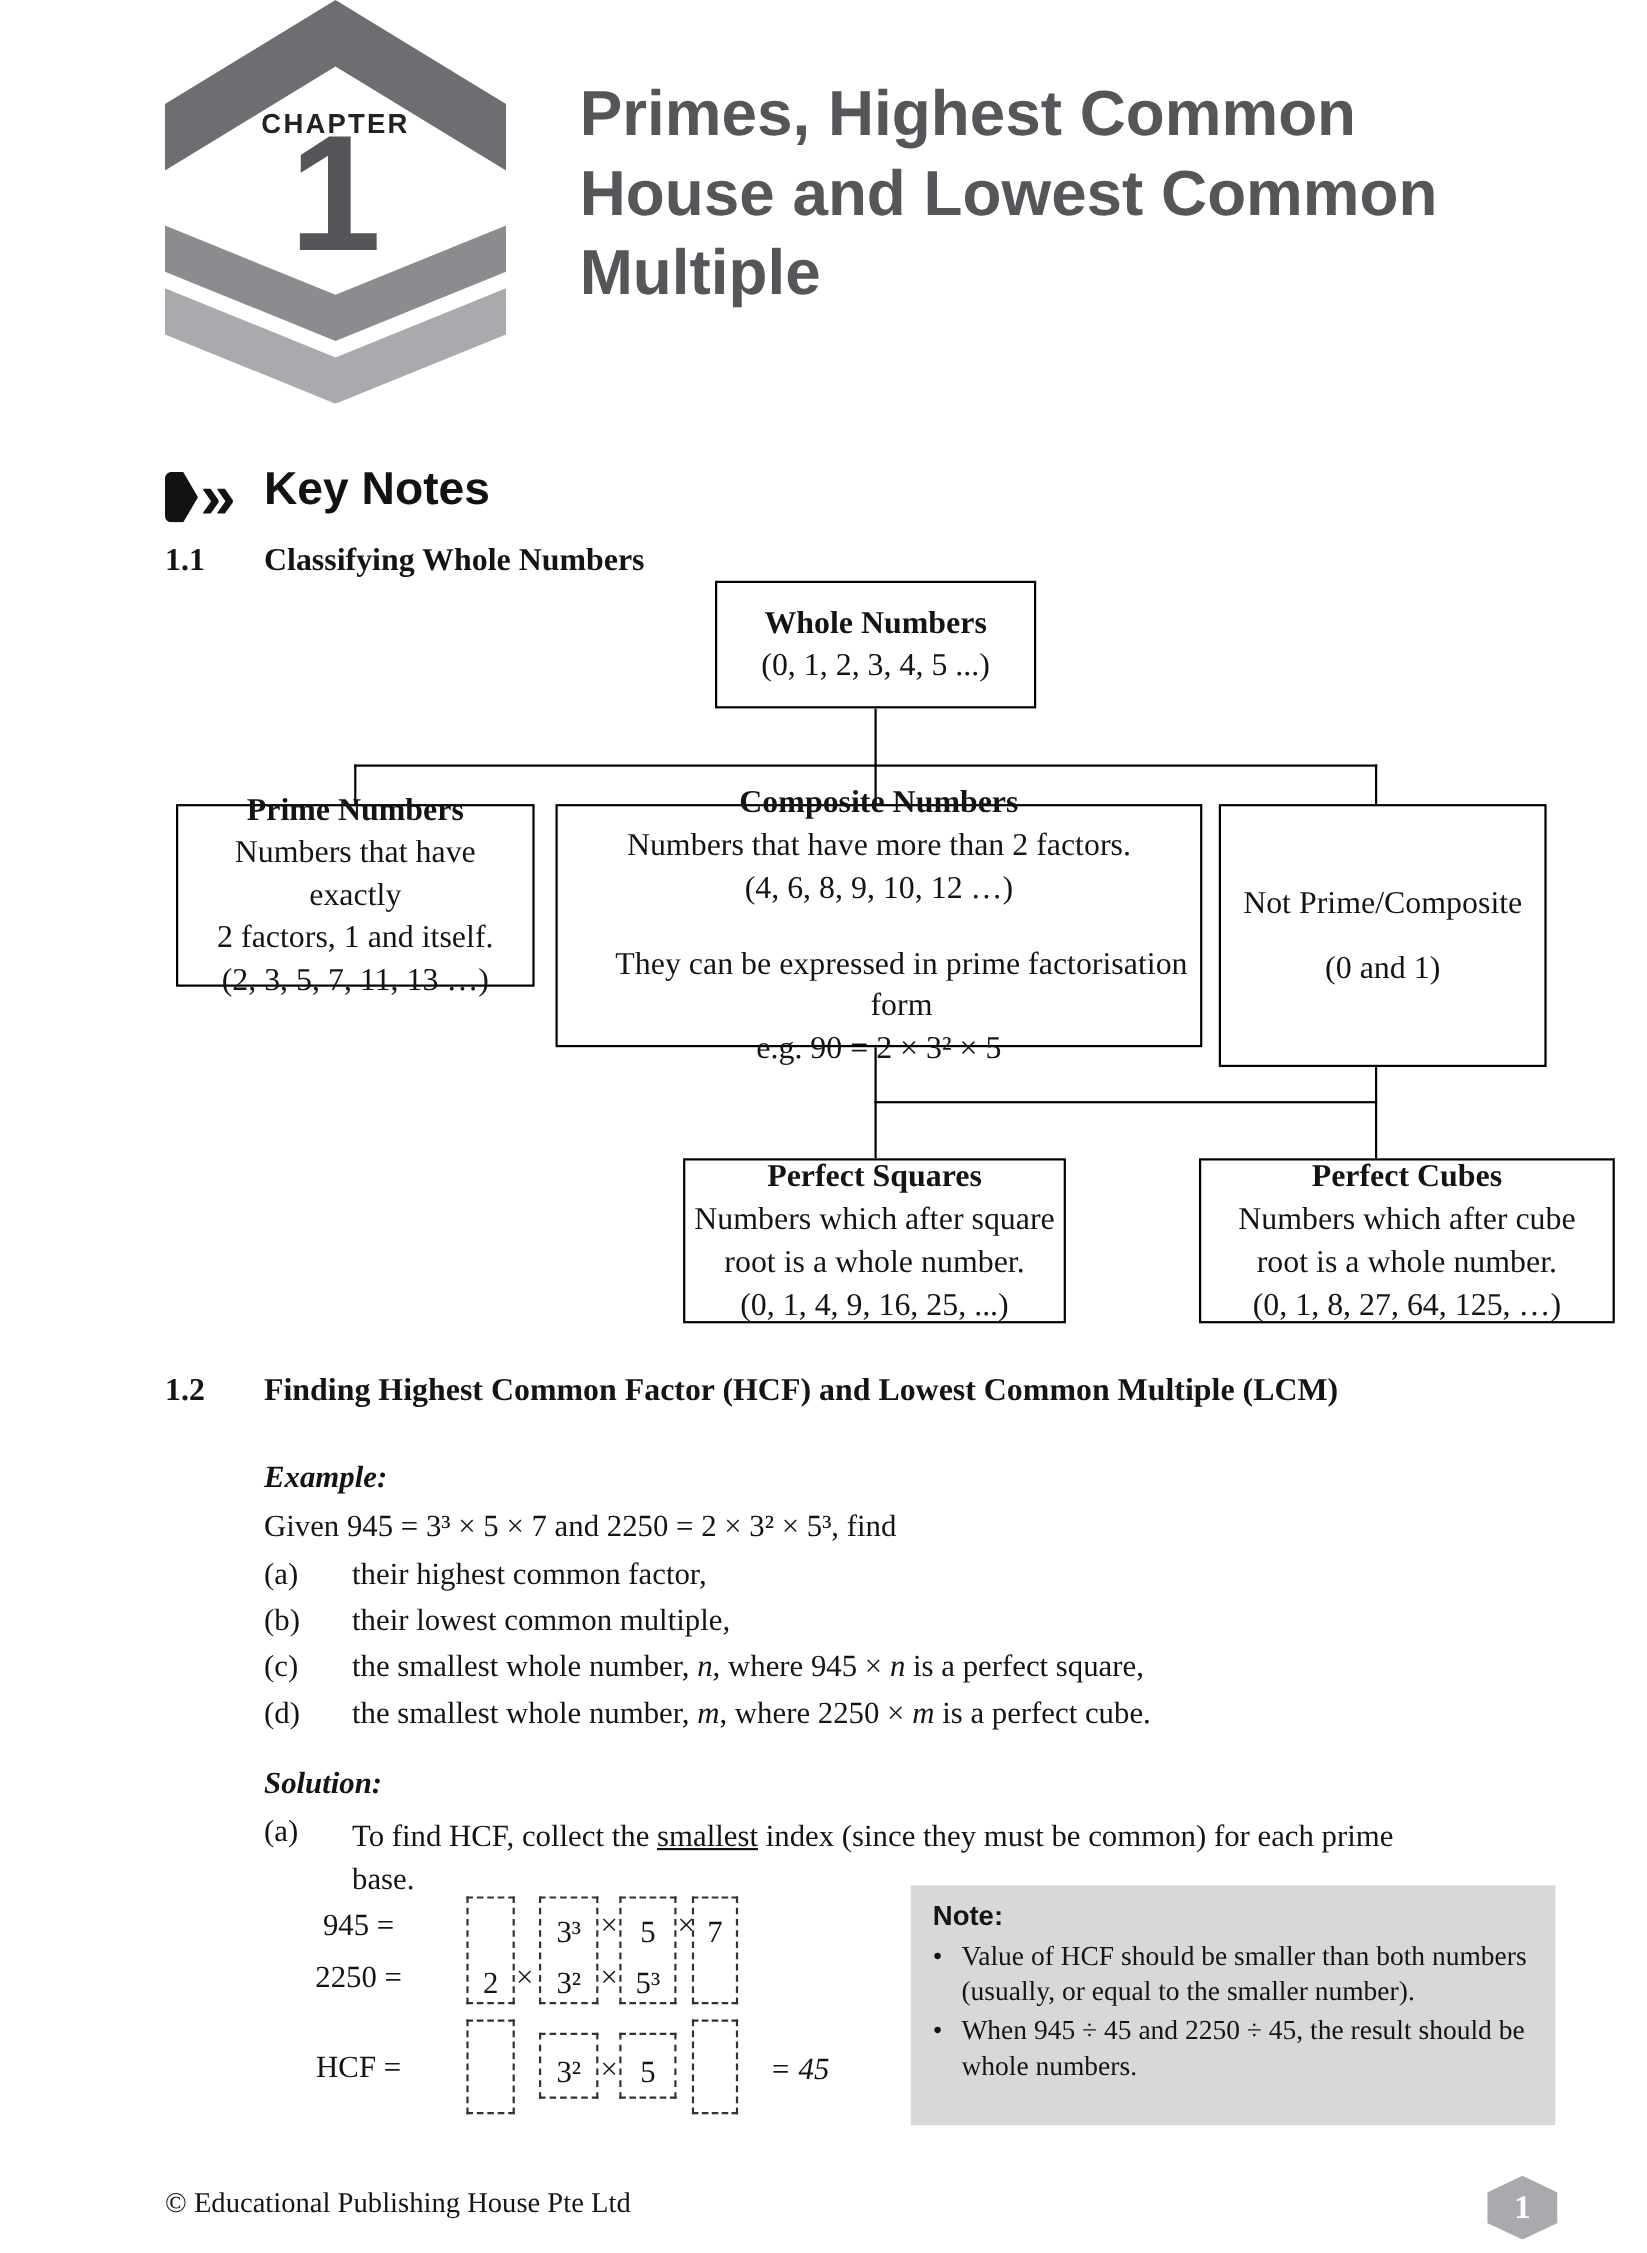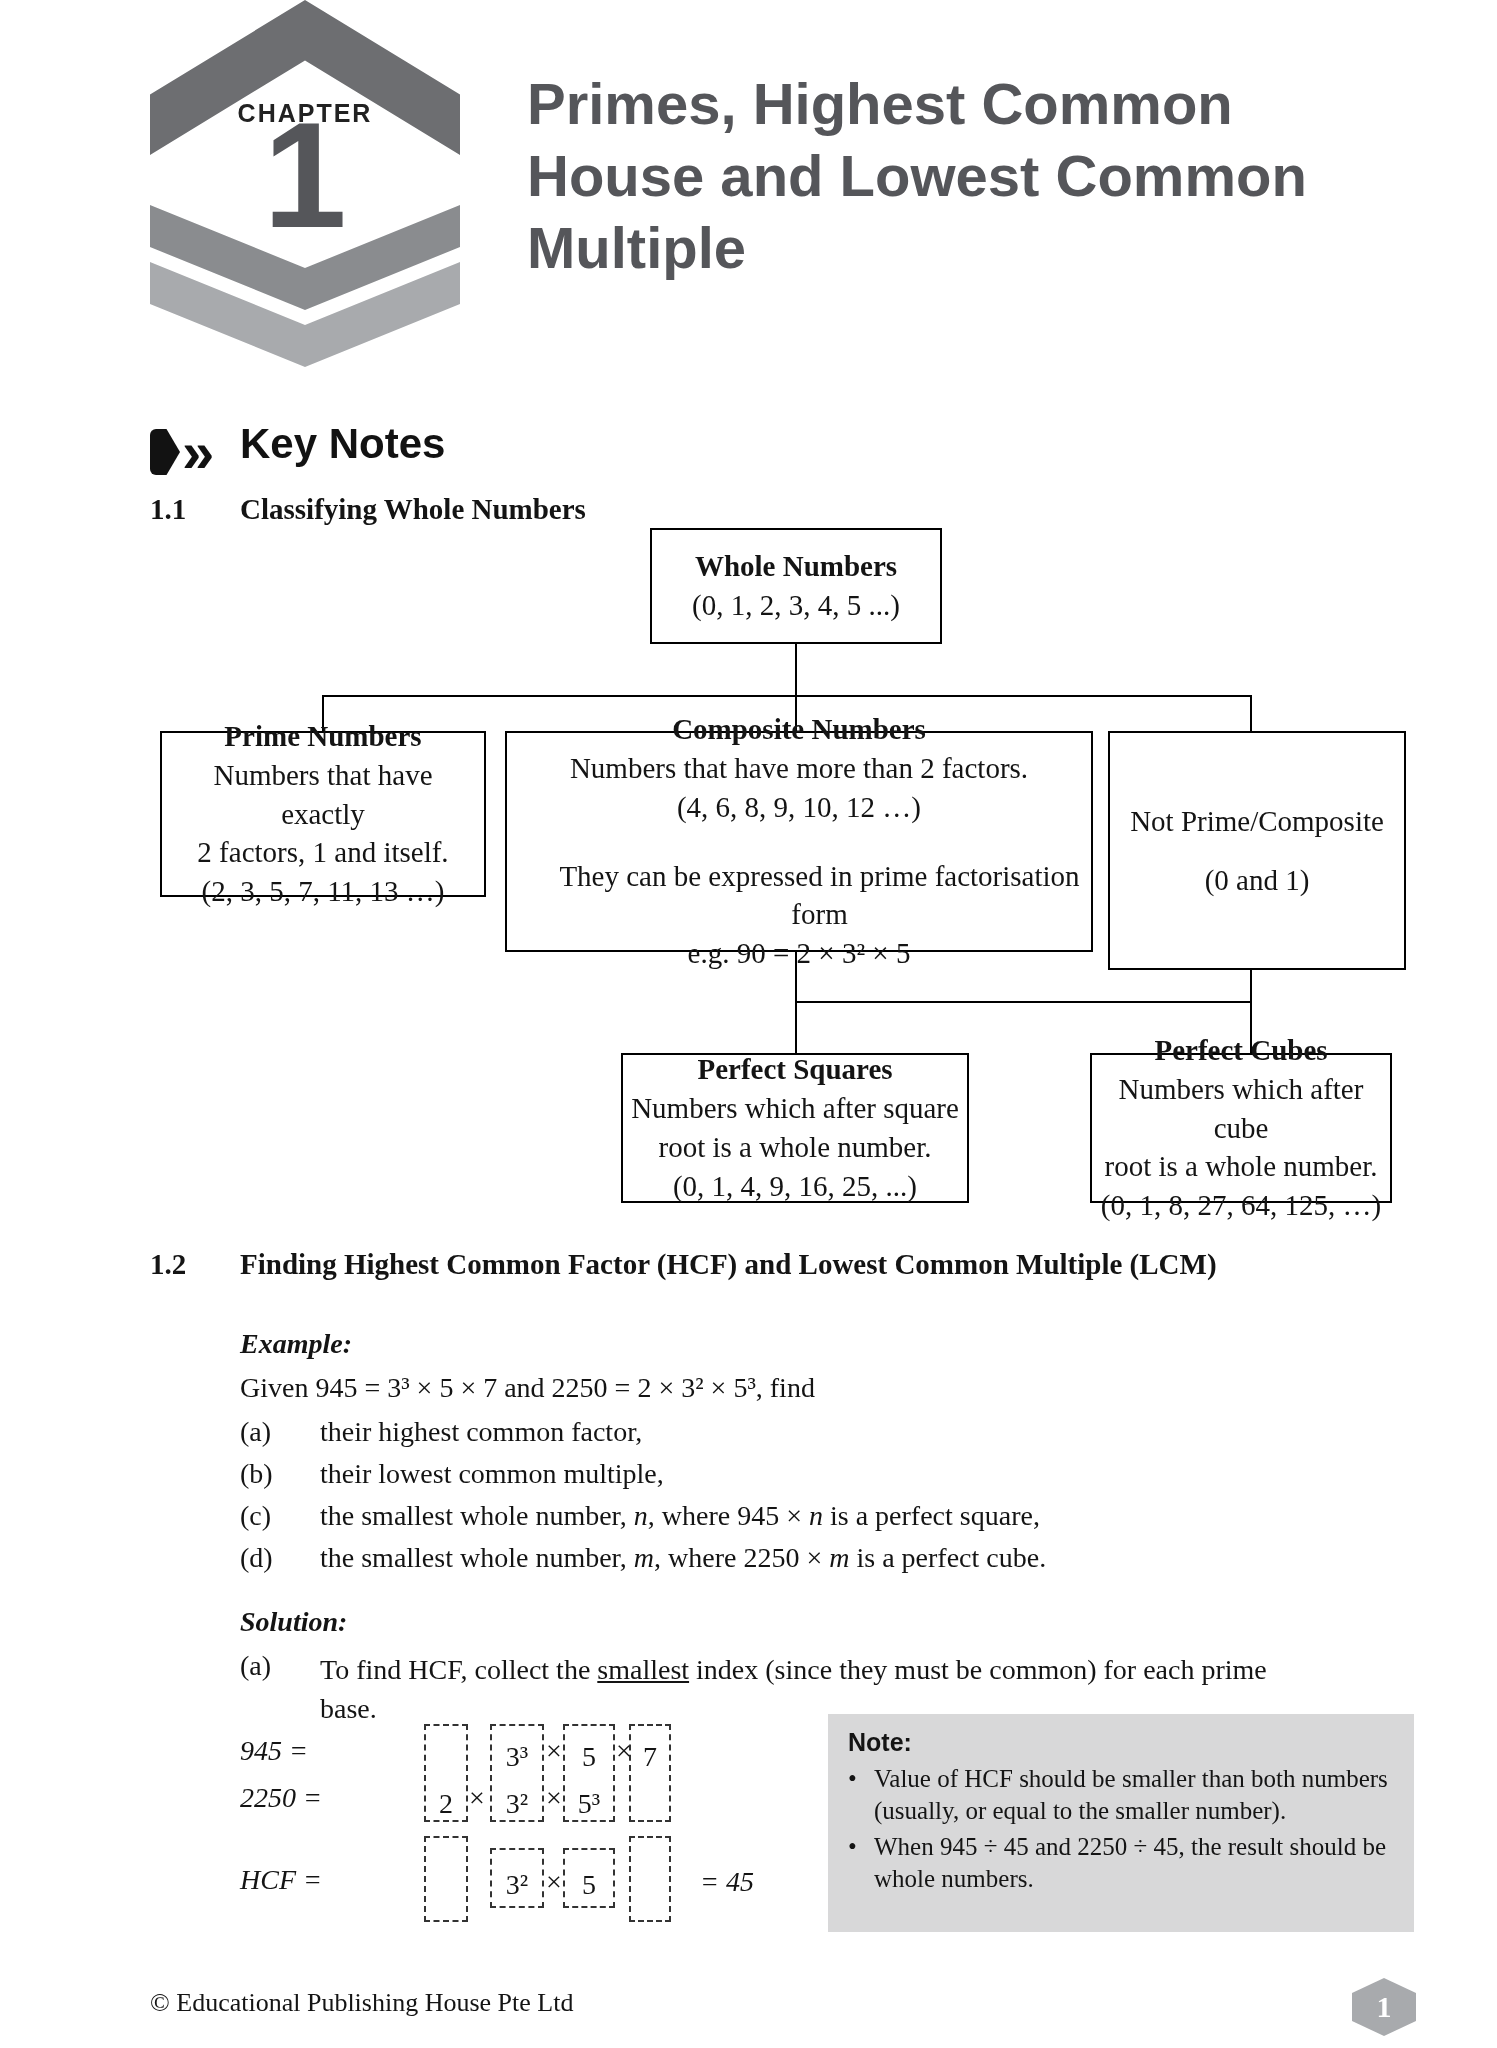--- a/index.html
+++ b/index.html
@@ -35,21 +35,21 @@
 
   
   .fbox{position:absolute;border:2.5px solid #000;background:#fff;display:flex;flex-direction:column;
     align-items:center;justify-content:center;text-align:center;font-size:29px;line-height:1.34;padding:8px 6px;box-sizing:border-box;}
   .fbox .bt{font-weight:bold;}
   #box-whole{left:650px;top:528px;width:292px;height:116px;}
   #box-prime{left:160px;top:731px;width:326px;height:166px;}
   #box-composite{left:505px;top:731px;width:588px;height:221px;}
   #box-notprime{left:1108px;top:731px;width:298px;height:239px;gap:20px;}
   #box-squares{left:621px;top:1053px;width:348px;height:150px;}
-  #box-cubes{left:1090px;top:1053px;width:302px;height:150px;}
+  #box-cubes{left:1090px;top:1053px;width:378px;height:150px;}
   .gapline{margin-top:30px;margin-left:41px;}
   .line{position:absolute;background:#000;}
   #ln-v1{left:795px;top:644px;width:2px;height:52px;}
   #ln-h1{left:322px;top:695px;width:930px;height:2px;}
   #ln-v2{left:322px;top:695px;width:2px;height:36px;}
   #ln-v3{left:795px;top:695px;width:2px;height:36px;}
   #ln-v4{left:1250px;top:695px;width:2px;height:36px;}
   #ln-v5{left:795px;top:952px;width:2px;height:101px;}
   #ln-v6{left:1250px;top:952px;width:2px;height:101px;}
   #ln-h2{left:795px;top:1001px;width:457px;height:2px;}
@@ -71,21 +71,21 @@
   #sol-a .body{width:1000px;line-height:39px;}
 
   
   .note{position:absolute;left:828px;top:1714px;width:586px;height:218px;box-sizing:border-box;
     background:var(--note-bg,#d8d8d9);padding:14px 20px;}
   .note-h{font-weight:bold;font-size:25px;margin-bottom:6px;}
   .bullet-row{display:flex;font-size:25px;line-height:32px;margin-top:4px;}
   .bullet-row .dot{flex:0 0 26px;}
 
   
-  .wlabel{position:absolute;left:240px;width:172px;text-align:left;font-size:28px;font-style:italic;}
+  .wlabel{position:absolute;left:240px;width:172px;text-align:center;font-size:28px;}
   #wl1{top:1735px;}
   #wl2{top:1782px;}
   #wl3{top:1864px;}
   .dashed{position:absolute;border:2px dashed #333;display:flex;flex-direction:column;
     align-items:center;justify-content:center;box-sizing:border-box;}
   .cell{height:47px;display:flex;align-items:center;justify-content:center;font-size:28px;margin-top:14px;}
   #dc1{left:424px;top:1724px;width:44px;height:98px;}
   #dc2{left:490px;top:1724px;width:54px;height:98px;}
   #dc3{left:563px;top:1724px;width:52px;height:98px;}
   #dc4{left:629px;top:1724px;width:42px;height:98px;}

